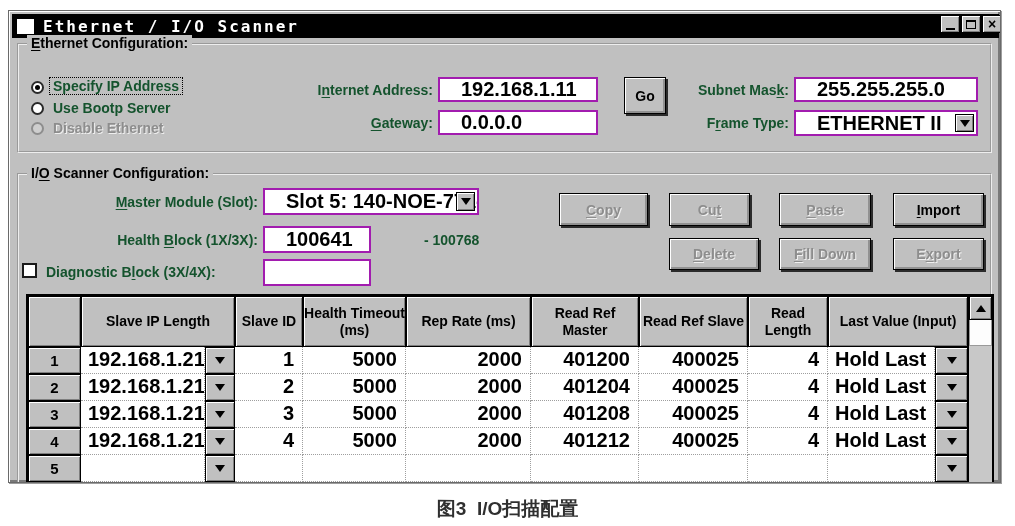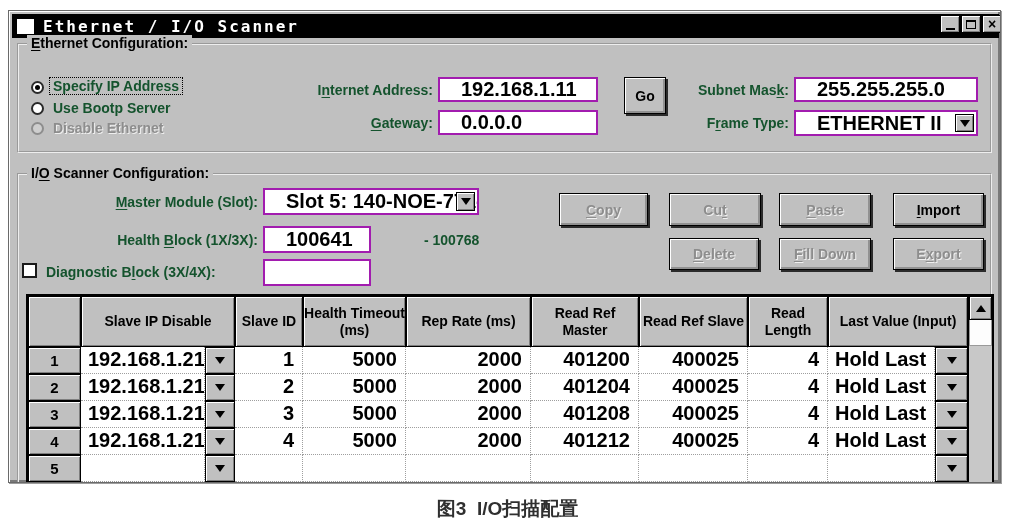--- a/index.html
+++ b/index.html
@@ -149,32 +149,32 @@
 
     <div class="lbl r" style="left:80px; top:221px; width:169px;">Health <u>B</u>lock (1X/3X):</div>
     <div class="field" style="left:254px; top:215px; width:108px; height:27px;">100641</div>
     <div class="lbl" style="left:415px; top:221px;">- 100768</div>
 
     <div class="checkbox" style="left:13px; top:252px;"></div>
     <div class="lbl" style="left:37px; top:253px;">Diagnostic B<u>l</u>ock (3X/4X):</div>
     <div class="field" style="left:254px; top:248px; width:108px; height:27px;"></div>
 
     <div class="btn dis" style="left:550px; top:182px; width:89px; height:33px;"><u>C</u>opy</div>
-    <div class="btn dis" style="left:660px; top:182px; width:92px; height:33px;">Cu<u>t</u></div>
+    <div class="btn dis" style="left:660px; top:182px; width:81px; height:33px;">Cu<u>t</u></div>
     <div class="btn dis" style="left:770px; top:182px; width:92px; height:33px;"><u>P</u>aste</div>
     <div class="btn" style="left:884px; top:182px; width:91px; height:33px;"><u>I</u>mport</div>
     <div class="btn dis" style="left:660px; top:227px; width:90px; height:32px;"><u>D</u>elete</div>
     <div class="btn dis" style="left:770px; top:227px; width:92px; height:32px;"><u>F</u>ill Down</div>
     <div class="btn dis" style="left:884px; top:227px; width:91px; height:32px;">E<u>x</u>port</div>
 
     <div id="iotable">
 
       <div class="trow head">
         <div class="cell rcell th h-rn"></div>
-        <div class="cell rcell th h-ip">Slave IP Disable</div>
+        <div class="cell rcell th h-ip">Slave IP Length</div>
         <div class="cell rcell th h-uid">Slave ID</div>
         <div class="cell rcell th h-ht">Health Timeout (ms)</div>
         <div class="cell rcell th h-rr">Rep Rate (ms)</div>
         <div class="cell rcell th h-rm">Read Ref Master</div>
         <div class="cell rcell th h-rs">Read Ref Slave</div>
         <div class="cell rcell th h-rl">Read Length</div>
         <div class="cell rcell th h-lv">Last Value (Input)</div>
       </div>
 
       <div class="trow">

